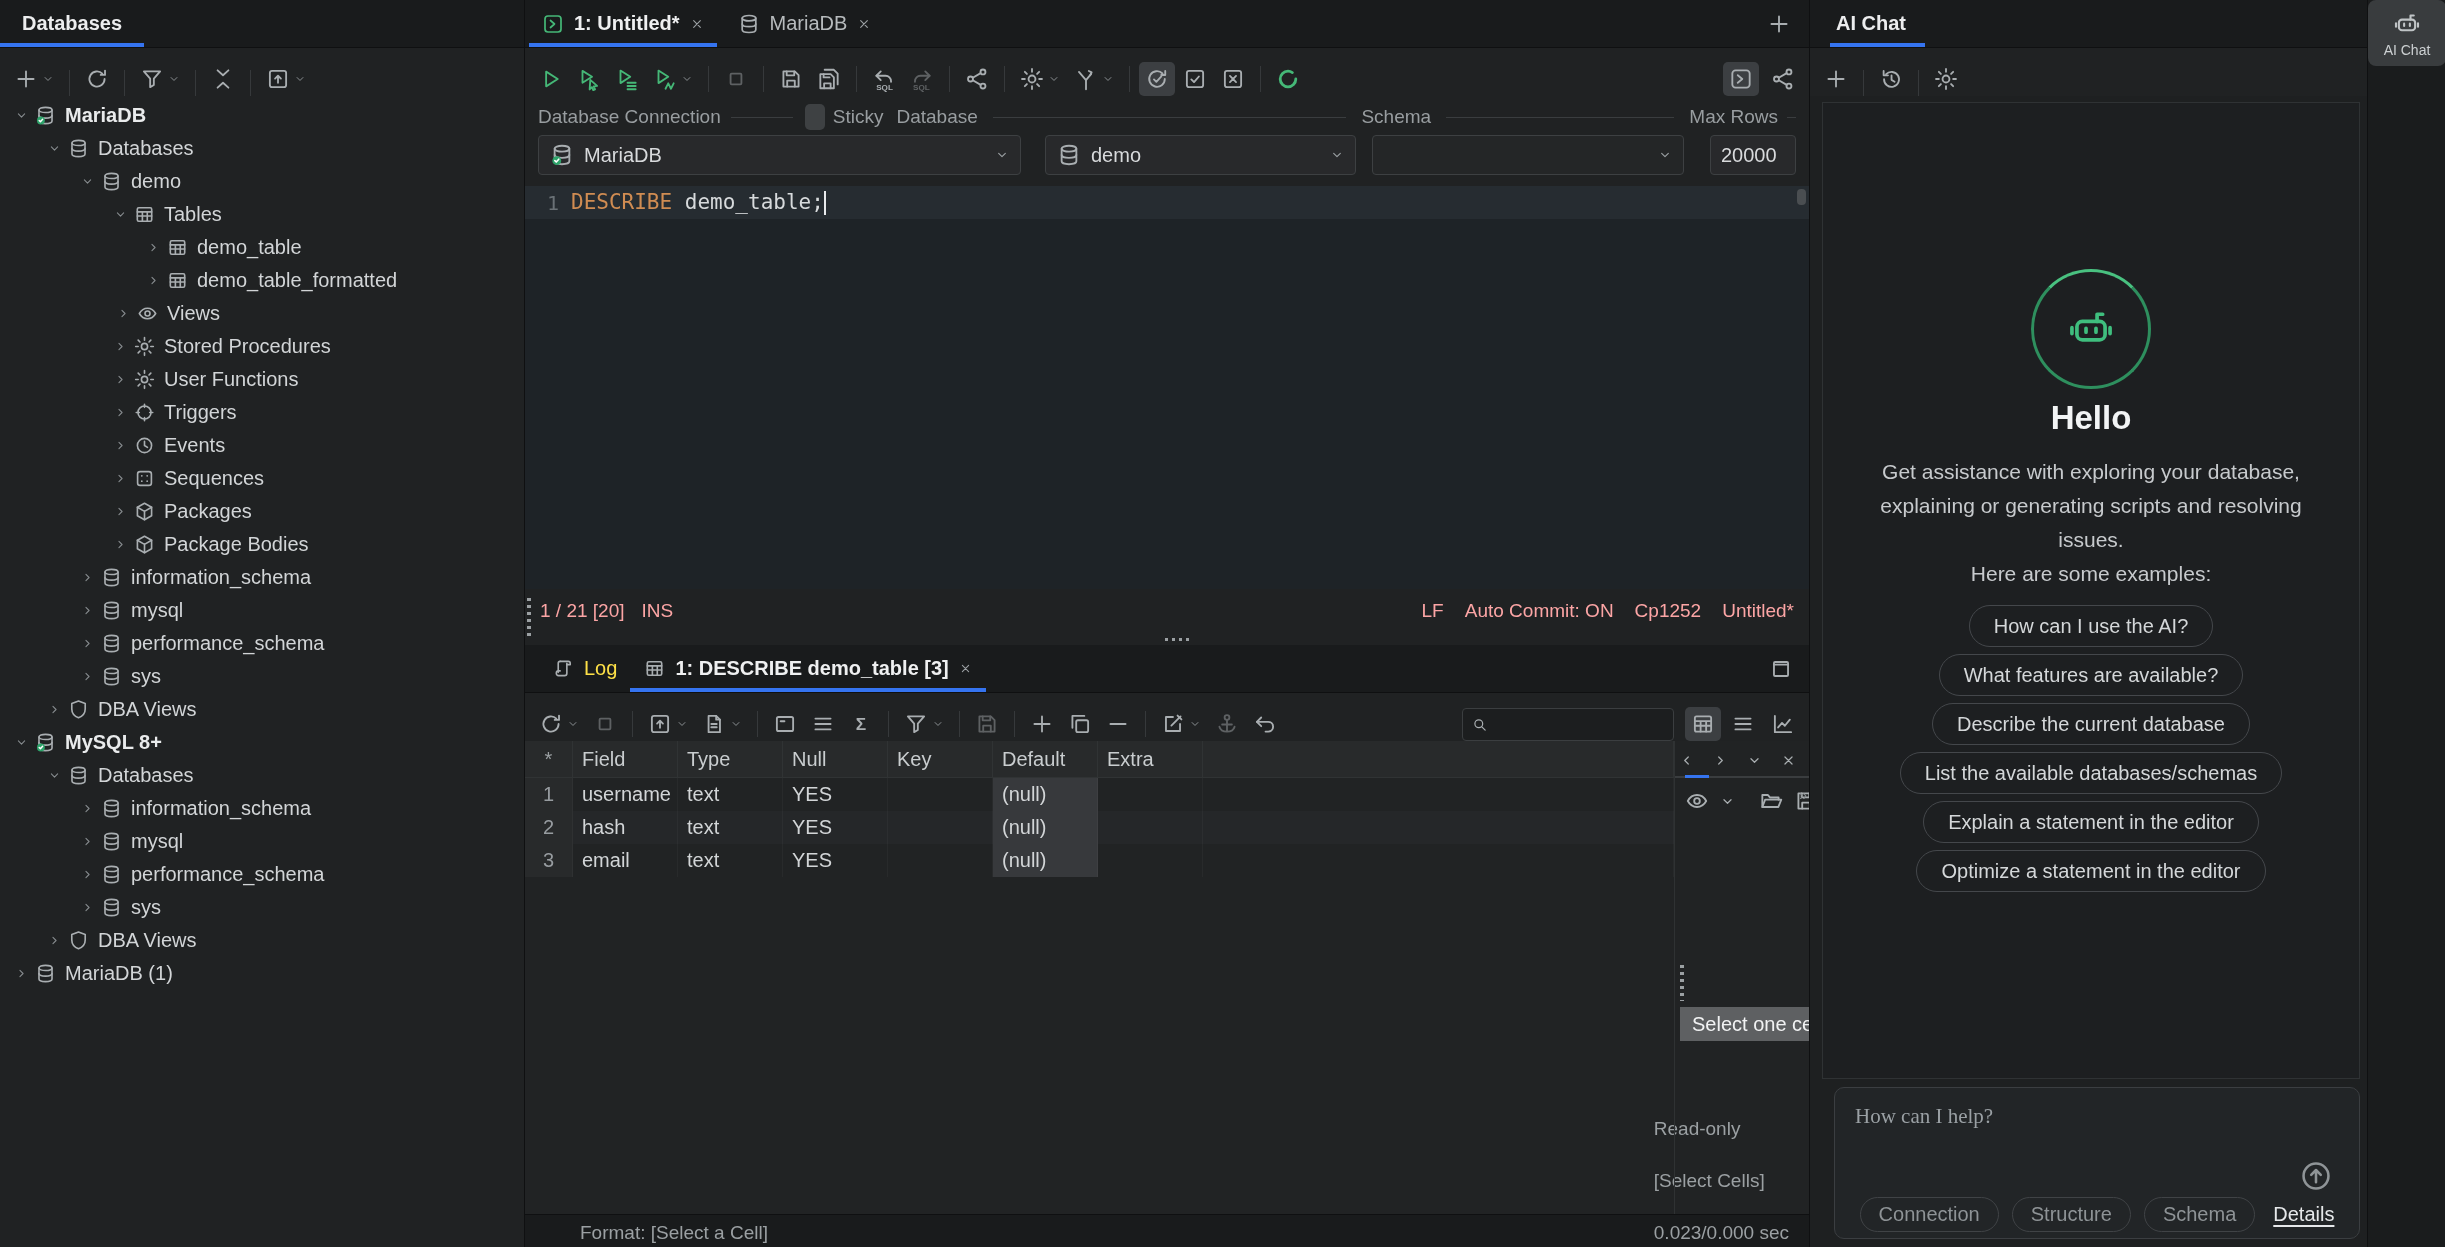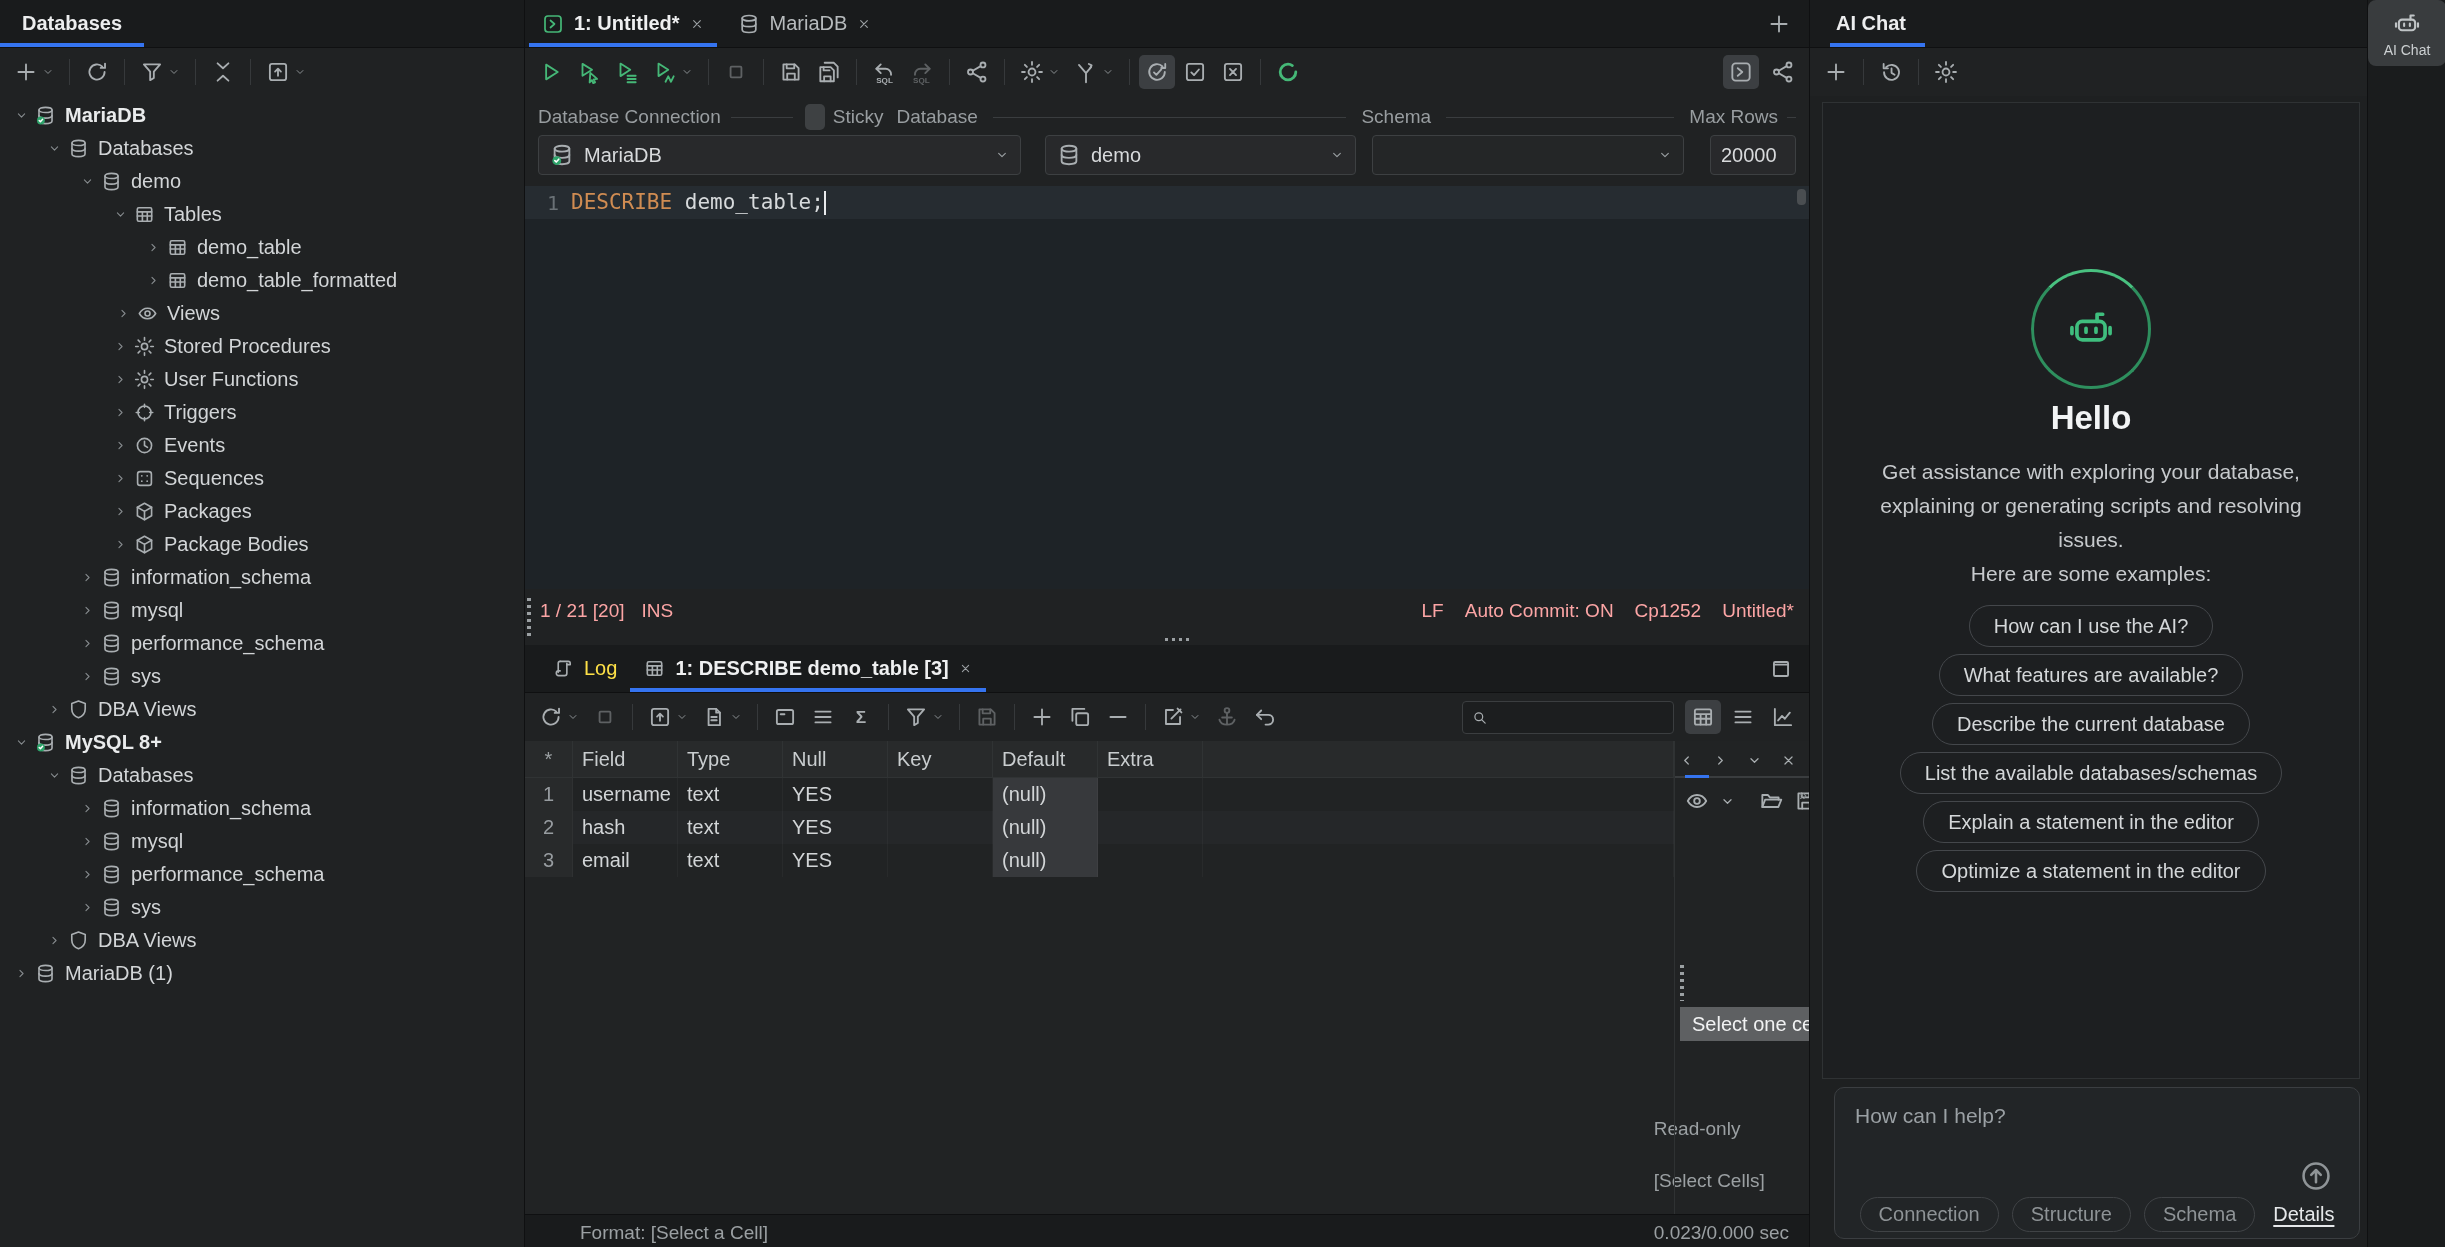--- a/index.html
+++ b/index.html
@@ -25,21 +25,21 @@
   .ico.dim { opacity:.45; }
 
   section { position:absolute; top:0; height:1247px; overflow:hidden; }
   #left-col  { left:0; width:525px; background:var(--bg1); border-right:1px solid var(--line); }
   #center-col{ left:525px; width:1285px; background:var(--bg1); border-right:1px solid var(--line); }
   #ai-col    { left:1810px; width:557px; background:#1e2021; }
   #edge-col  { left:2367px; width:78px; background:#1a1c1d; border-left:1px solid var(--line); }
 
   .tabbar { height:48px; background:var(--bg0); border-bottom:1px solid var(--line);
             display:flex; align-items:stretch; position:relative; }
-  .toolbar { height:48px; background:var(--bg1); display:flex; align-items:center; padding:0 8px; gap:2px; }
+  .toolbar { height:48px; background:var(--bg1); display:flex; align-items:flex-end; padding:0 8px; gap:2px; }
   .tbtn { display:flex; align-items:center; gap:2px; padding:4px 5px; border-radius:5px; cursor:default; }
   .tbtn.active { background:#3c3f42; }
   .tbtn .chev svg { width:14px; height:14px; color:#8b9093; }
   .tsep { width:1px; height:26px; background:var(--sep); margin:0 7px; }
 
   
   .ptab { position:relative; display:flex; align-items:center; padding:0 22px; }
   .ptab-label { font-weight:bold; color:#ecedee; }
   .ptab .underline { position:absolute; left:0; right:0; bottom:0; height:4px; background:var(--blue); }
 
@@ -148,21 +148,21 @@
   #robot-ring .ico svg { width:52px; height:52px; }
   #ai-hello { margin-top:10px; font-size:33px; font-weight:bold; color:#f2f4f5; }
   #ai-intro { margin:18px auto 0 auto; width:478px; font-size:21px; color:#c7cacd; line-height:34px; }
   #ai-examples { margin-top:14px; }
   .pill { display:table; margin:7px auto; height:42px; border:1px solid #44474b; border-radius:21px;
     color:#d4d7d9; font-size:20px; padding:0 24px; }
   .pill > span { display:table-cell; vertical-align:middle; white-space:nowrap; }
   #input-card { position:absolute; left:24px; right:7px; top:1087px; height:152px;
     border:1px solid #3b3e41; border-radius:10px; background:#222527; }
   #chat-input { position:absolute; left:0; top:0; width:100%; height:90px; background:transparent; border:none; outline:none;
-    resize:none; color:#d3d6d8; font-size:21px; font-family:Liberation Sans, sans-serif; padding:16px 70px 0 20px; }
+    resize:none; color:#d3d6d8; font-size:21px; font-family:Liberation Serif, serif; padding:16px 70px 0 20px; }
   #chat-input::placeholder { color:#9aa0a4; }
   #send-btn { position:absolute; right:25px; top:70px; color:#8f9497; }
   #send-btn svg { width:36px; height:36px; }
   #chip-row { position:absolute; left:0; right:0; bottom:6px; display:flex; align-items:center; justify-content:center; gap:13px; }
   .chip { height:35px; border:1px solid #404346; border-radius:18px; color:#8e9396; font-size:20px;
     display:flex; align-items:center; padding:0 18px; white-space:nowrap; }
   #details-link { color:#e6e8ea; font-size:20px; text-decoration:underline; text-underline-offset:4px; margin-left:5px; }
 
   
   #edge-btn { width:78px; height:66px; background:#393c3e; border-radius:8px;

